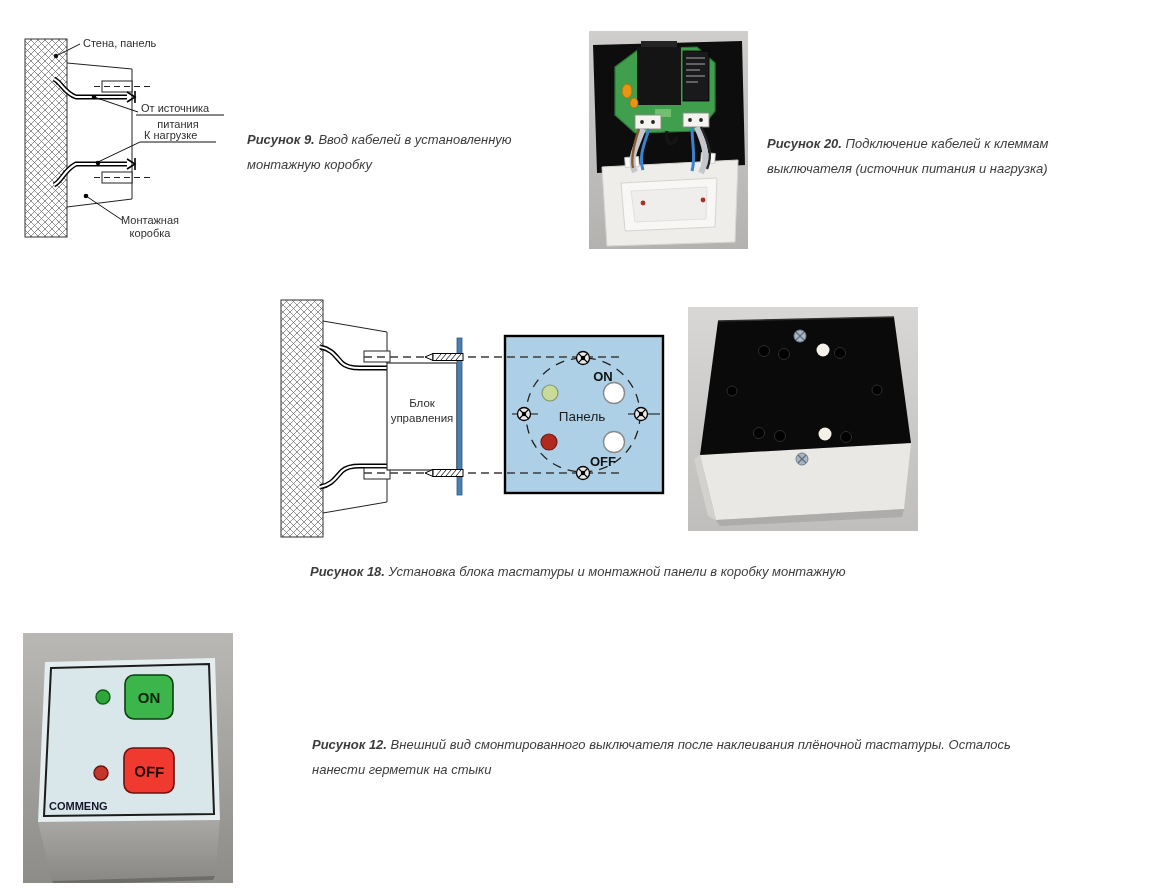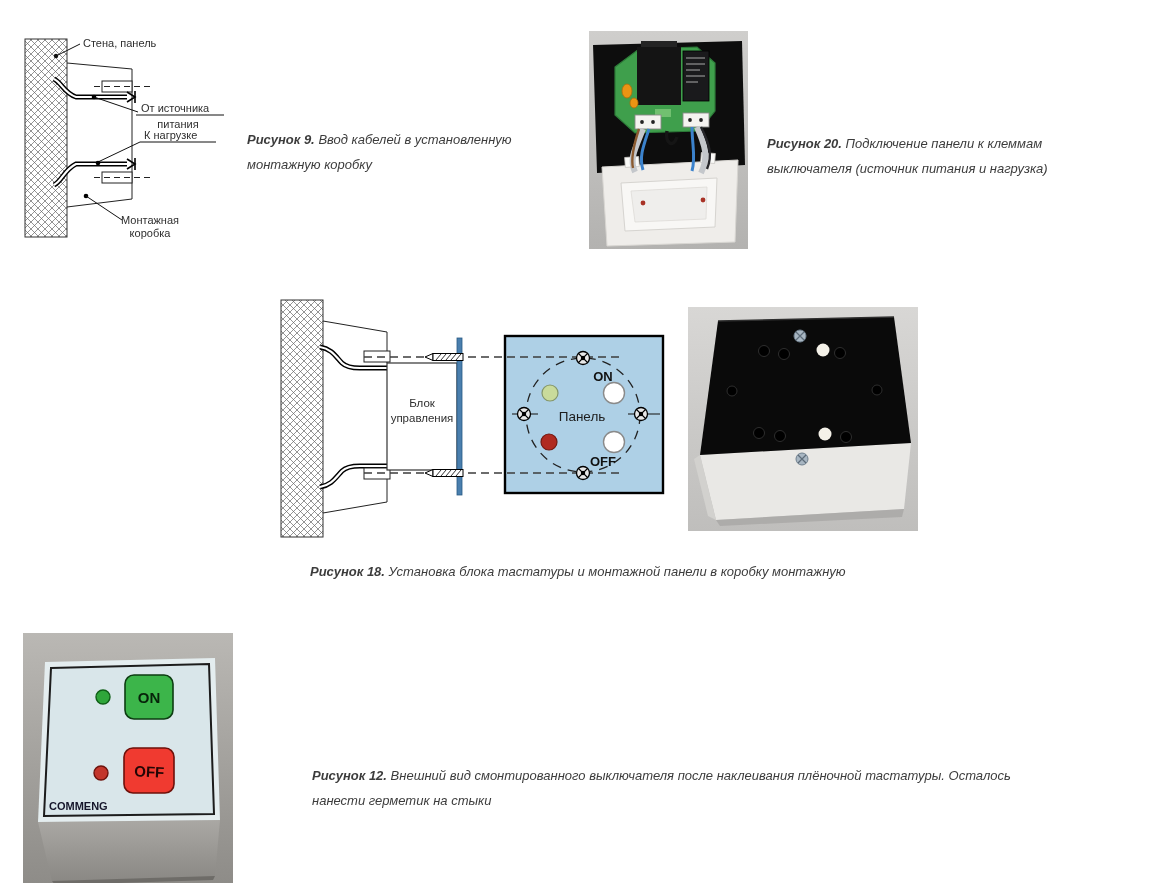--- a/index.html
+++ b/index.html
@@ -143,21 +143,21 @@
     <path d="M50 98 C44 116 42 128 44 137" stroke="#8a5a30" stroke-width="2.4"></path>
     <path d="M108 96 C116 114 120 126 112 142" stroke="#c4c7cb" stroke-width="6"></path>
     <path d="M103 96 C103 114 107 126 103 140" stroke="#3b82cc" stroke-width="3"></path>
     <path d="M112 96 C120 112 124 124 118 138" stroke="#26262a" stroke-width="2.4"></path>
     <path d="M78 100 C76 112 84 118 88 106" stroke="#151515" stroke-width="3.4"></path>
   </g>
 </svg>
 
 <div class="caption" style="left:767px;top:131px;width:345px">
   <span class="lbl">Рисунок 20.</span>
-  <span>Подключение панели к клеммам выключателя (источник питания и нагрузка)</span>
+  <span>Подключение кабелей к клеммам выключателя (источник питания и нагрузка)</span>
 </div>
 
 <svg class="abs" style="left:276px;top:291px" width="392" height="252" viewBox="0 0 392 252">
   <defs>
     <pattern id="hatch11" width="7" height="7" patternUnits="userSpaceOnUse">
       <path d="M0 0 L7 7 M7 0 L0 7" stroke="#666" stroke-width="0.7" fill="none"></path>
     </pattern>
   </defs>
 
   <rect x="5" y="9" width="42" height="237" fill="url(#hatch11)" stroke="#333" stroke-width="1"></rect>
@@ -316,16 +316,16 @@
     <g>
       <rect x="101" y="115" width="50" height="45" rx="9" fill="#f03a30" stroke="#6e100a" stroke-width="1.6"></rect>
       <text x="126" y="144" text-anchor="middle" font-size="15" font-weight="bold" fill="#230605" transform="rotate(3 126 144)">OFF</text>
     </g>
     <circle cx="78" cy="140" r="7" fill="#c3362c" stroke="#6e120c" stroke-width="1.4"></circle>
 
     <text x="26" y="177" font-size="11" font-weight="bold" fill="#15152a">COMMENG</text>
   </g>
 </svg>
 
-<div class="caption" style="left:312px;top:763px;width:718px">
+<div class="caption" style="left:312px;top:732px;width:718px">
   <span class="lbl">Рисунок 12.</span>
   <span>Внешний вид смонтированного выключателя после наклеивания плёночной тастатуры. Осталось нанести герметик на стыки</span>
 </div>
 
 </body></html>

